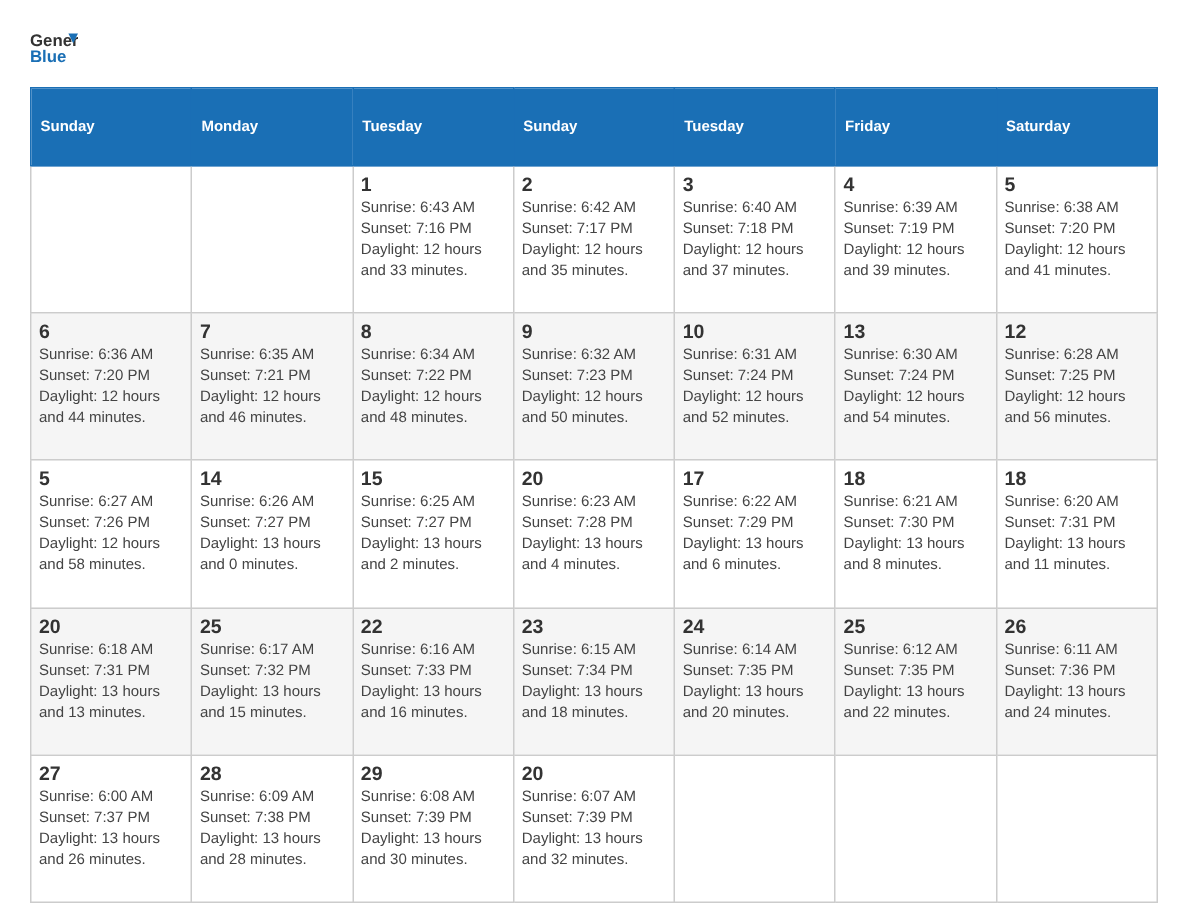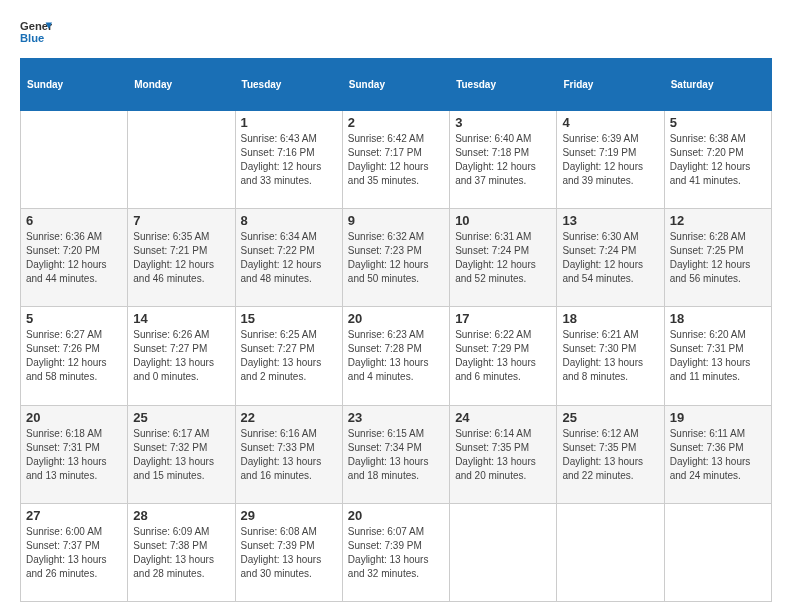--- a/index.html
+++ b/index.html
@@ -298,21 +298,21 @@
 and 20 minutes.</div>
           </td>
           <td>
             <span class="day-number">25</span>
             <div class="day-info">Sunrise: 6:12 AM
 Sunset: 7:35 PM
 Daylight: 13 hours
 and 22 minutes.</div>
           </td>
           <td>
-            <span class="day-number">19</span>
+            <span class="day-number">26</span>
             <div class="day-info">Sunrise: 6:11 AM
 Sunset: 7:36 PM
 Daylight: 13 hours
 and 24 minutes.</div>
           </td>
         </tr>
         <tr>
           <td>
             <span class="day-number">27</span>
             <div class="day-info">Sunrise: 6:00 AM

